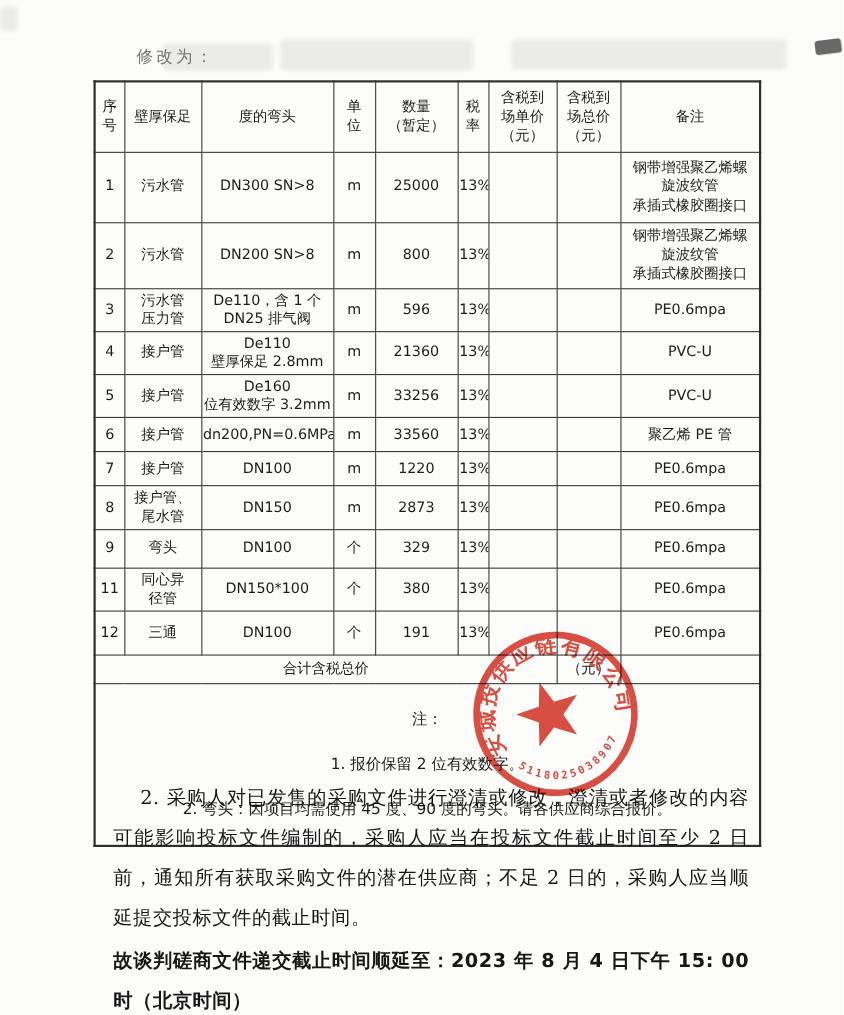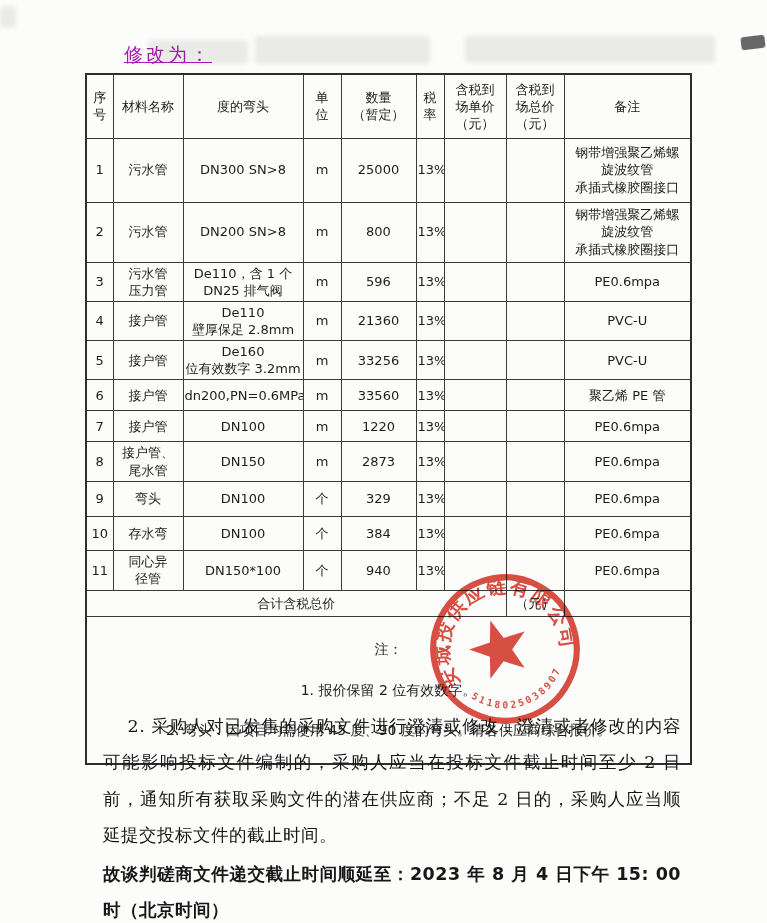--- a/index.html
+++ b/index.html
@@ -26,25 +26,24 @@
     background: #4e4e4e;
     opacity: .85;
     filter: blur(.5px);
     transform: rotate(-7deg);
   }
 
   .heading {
     position: absolute;
     left: 124px;
     top: 42px;
-    font-size: 19px;
+    font-size: 15px;
     letter-spacing: 3px;
-    color: #a21caf;
+    color: #737373;
     font-family: "DejaVu Serif", serif;
-    text-decoration: underline;
   }
 
   table.main {
     position: absolute;
     left: 85px;
     top: 73px;
     width: 605px;
     border-collapse: collapse;
     table-layout: fixed;
     font-size: 13px;
@@ -152,21 +151,21 @@
         <col style="width:75px">
         <col style="width:28px">
       <col style="width:62px">
         <col style="width:58px">
         <col style="width:127px">
     </colgroup>
     <thead>
       <tr>
         <th>序
 号</th>
-        <th>材料名称</th>
+        <th>壁厚保足</th>
         <th>度的弯头</th>
         <th>单
 位</th>
         <th>数量
 （暂定）</th>
         <th>税率</th>
         <th>含税到
 场单价
 （元）</th>
         <th>含税到
@@ -278,37 +277,37 @@
           <td>弯头</td>
           <td>DN100</td>
           <td>个</td>
           <td>329</td>
           <td>13%</td>
           <td></td>
           <td></td>
           <td>PE0.6mpa</td>
         </tr>
         <tr>
-          <td>10</td>
-          <td>存水弯</td>
-          <td>DN100</td>
-          <td>个</td>
-          <td>384</td>
-          <td>13%</td>
-          <td></td>
-          <td></td>
-          <td>PE0.6mpa</td>
-        </tr>
-        <tr>
           <td>11</td>
           <td>同心异
 径管</td>
           <td>DN150*100</td>
           <td>个</td>
-          <td>940</td>
+          <td>380</td>
+          <td>13%</td>
+          <td></td>
+          <td></td>
+          <td>PE0.6mpa</td>
+        </tr>
+        <tr>
+          <td>12</td>
+          <td>三通</td>
+          <td>DN100</td>
+          <td>个</td>
+          <td>191</td>
           <td>13%</td>
           <td></td>
           <td></td>
           <td>PE0.6mpa</td>
         </tr>
       </tbody>
     <tbody>
       <tr class="total-row">
         <td class="total-label" colspan="7">合计含税总价</td>
         <td class="total-unit">（元）</td>

